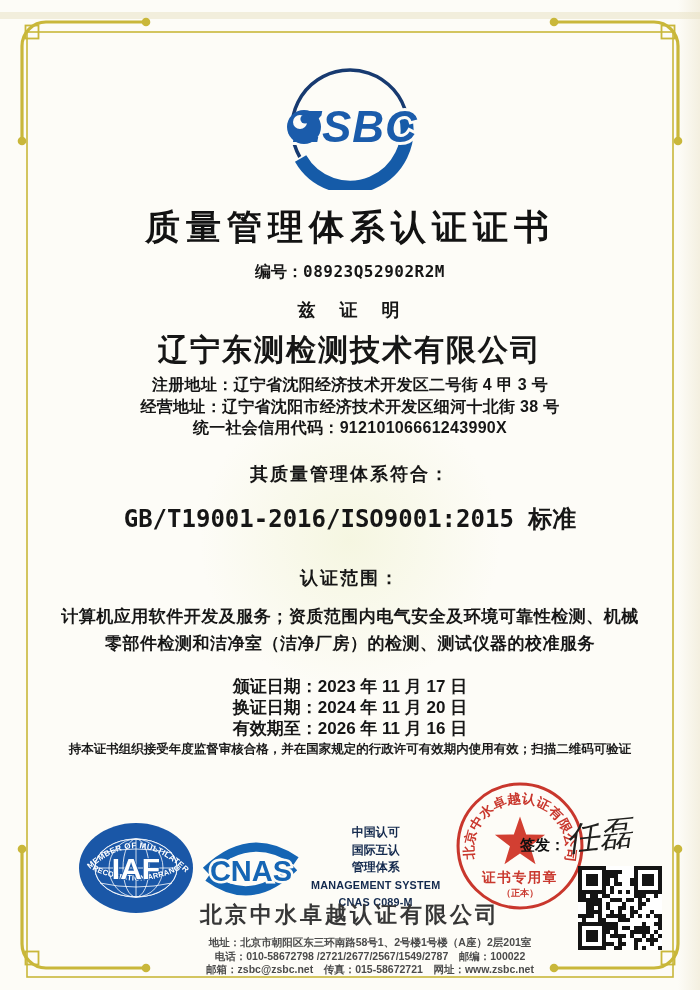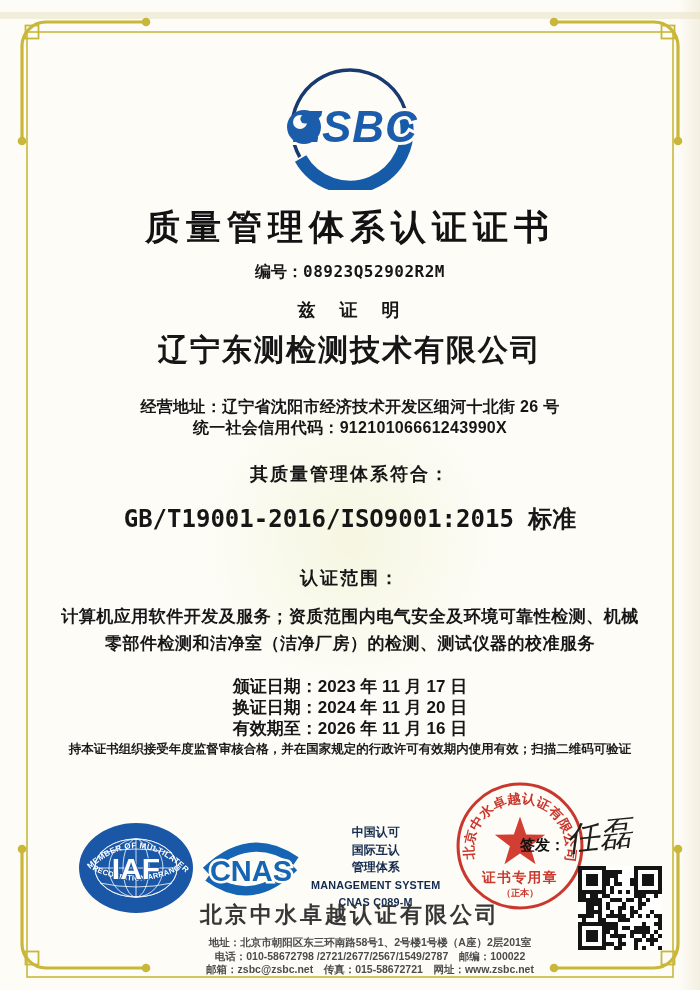--- a/index.html
+++ b/index.html
@@ -91,21 +91,22 @@
       <circle cx="75" cy="54" r="7" fill="#fdfcf7"></circle>
       <circle cx="80" cy="51" r="4.6" fill="#1b5cab"></circle>
     </svg>
   </div>
 
   <div class="center title">质量管理体系认证证书</div>
   <div class="center number-line"><span>编号：</span><span class="num">08923Q52902R2M</span></div>
   <div class="center company">辽宁东测检测技术有限公司</div>
 
   <div class="center certify">兹　证　明</div>
-  <div class="center addr addr2">经营地址：辽宁省沈阳市经济技术开发区细河十北街 26 号</div>
+  <div class="center addr addr1">注册地址：辽宁省沈阳经济技术开发区二号街 4 甲 3 号</div>
+  <div class="center addr addr2">经营地址：辽宁省沈阳市经济技术开发区细河十北街 38 号</div>
   <div class="center addr addr3">统一社会信用代码：91210106661243990X</div>
 
   <div class="center conformity">其质量管理体系符合：</div>
   <div class="center standard">GB/T19001-2016/ISO9001:2015 标准</div>
 
   <div class="center scope-label">认证范围：</div>
   <div class="center scope">
     <div>计算机应用软件开发及服务；资质范围内电气安全及环境可靠性检测、机械</div>
     <div>零部件检测和洁净室（洁净厂房）的检测、测试仪器的校准服务</div>
   </div>

